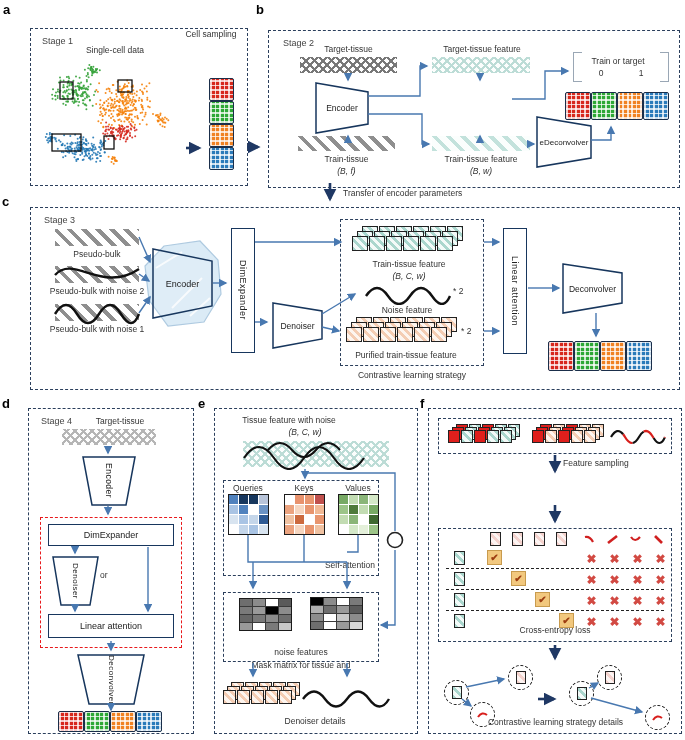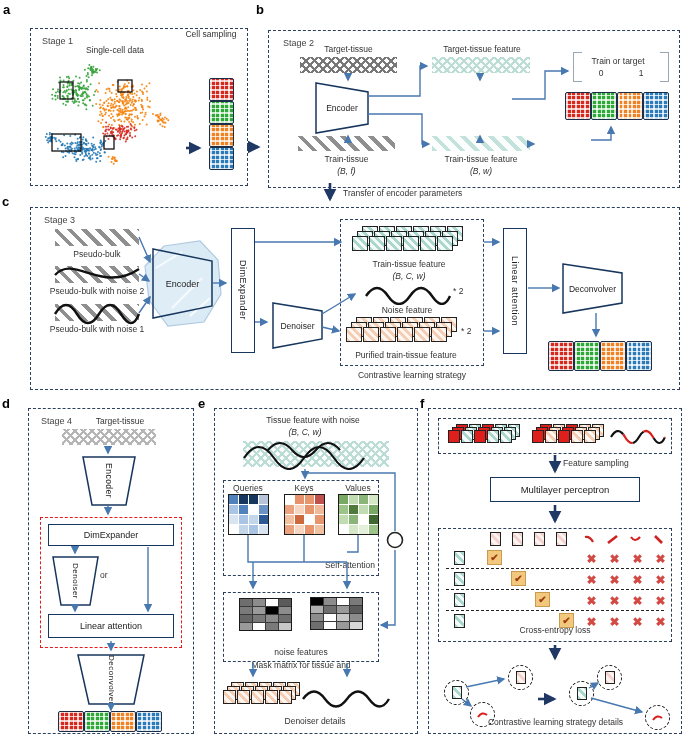--- a/index.html
+++ b/index.html
@@ -913,20 +913,26 @@
     <div class="trapLabel">Encoder</div>
   </div>
   <div class="bar stripe-gray" style="left:298px;top:136px;width:97px;height:15px"></div>
   <div class="lbl" style="left:298px;top:154px;width:97px">Train-tissue</div>
   <div class="lbl dim" style="left:298px;top:166px;width:97px">(B, f)</div>
   <div class="lbl" style="left:432px;top:44px;width:100px">Target-tissue feature</div>
   <div class="bar weave-teal" style="left:432px;top:57px;width:98px;height:16px"></div>
   <div class="bar stripe-teal" style="left:432px;top:136px;width:98px;height:15px"></div>
   <div class="lbl" style="left:432px;top:154px;width:98px">Train-tissue feature</div>
   <div class="lbl dim" style="left:432px;top:166px;width:98px">(B, w)</div>
+  <div class="trap" style="left:536px;top:116px;width:56px;height:52px">
+    <svg width="56" height="52">
+        <polygon class="shape" points="1,1 55,10 55,42 1,51"></polygon>
+      </svg>
+    <div class="trapLabel" style="font-size:8px">eDeconvolver</div>
+  </div>
   <div class="brk l" style="left:573px;top:52px"></div>
   <div class="brk r" style="left:660px;top:52px"></div>
   <div class="lbl" style="left:575px;top:56px;width:86px">Train or target</div>
   <div class="lbl" style="left:594px;top:68px;width:14px">0</div>
   <div class="lbl" style="left:634px;top:68px;width:14px">1</div>
   <div class="cellrow" style="left:565px;top:92px">
       <div class="gingham" style="width: 26px; height: 28px; background-color: rgb(215, 40, 29); flex: 0 0 auto;"></div>
       <div class="gingham" style="width: 26px; height: 28px; background-color: rgb(46, 168, 54); flex: 0 0 auto;"></div>
       <div class="gingham" style="width: 26px; height: 28px; background-color: rgb(240, 130, 35); flex: 0 0 auto;"></div>
       <div class="gingham" style="width: 26px; height: 28px; background-color: rgb(43, 123, 186); flex: 0 0 auto;"></div>
@@ -1030,21 +1036,21 @@
   </div>
   <div class="cellrow" style="left:58px;top:711px">
       <div class="gingham" style="width: 26px; height: 21px; background-color: rgb(215, 40, 29); flex: 0 0 auto;"></div>
       <div class="gingham" style="width: 26px; height: 21px; background-color: rgb(46, 168, 54); flex: 0 0 auto;"></div>
       <div class="gingham" style="width: 26px; height: 21px; background-color: rgb(240, 130, 35); flex: 0 0 auto;"></div>
       <div class="gingham" style="width: 26px; height: 21px; background-color: rgb(43, 123, 186); flex: 0 0 auto;"></div>
     </div>
 
   <div class="letter" style="left:198px;top:396px">e</div>
   <div class="dbox" style="left:214px;top:408px;width:204px;height:326px"></div>
-  <div class="lbl" style="left:248px;top:415px;width:130px">Tissue feature with noise</div>
+  <div class="lbl" style="left:224px;top:415px;width:130px">Tissue feature with noise</div>
   <div class="lbl dim" style="left:240px;top:427px;width:130px">(B, C, w)</div>
   <div class="bar weave-teal" style="left:243px;top:441px;width:146px;height:26px"></div>
   <svg style="position:absolute;left:240px;top:436px" width="152" height="34">
     <path d="M4,22 q15,-22 30,0 t30,0 t30,0 t30,0" stroke="#111" stroke-width="2.2" fill="none"></path>
     <path d="M28,14 q12,-14 24,0 t24,0 t24,0" stroke="#111" stroke-width="2" fill="none"></path>
   </svg>
   <div class="dbox" style="left:223px;top:480px;width:156px;height:96px"></div>
   <div class="lbl" style="left:228px;top:483px;width:40px">Queries</div>
   <div style="position: absolute; left: 228px; top: 494px; display: grid; grid-template-columns: repeat(4, 9px); gap: 1px; background: rgb(255, 255, 255); border: 1.6px solid rgb(27, 27, 27); width: fit-content;">
       <div style="width: 9px; height: 9px; background: rgb(79, 129, 189);"></div>
@@ -1163,21 +1169,20 @@
   <div style="position:absolute;left:532px;top:424px;width:72px;height:24px">
       <div style="position: absolute; left: 8px; top: 0px; white-space: nowrap;"><div class="tile t-red" style="width: 12px; height: 13px;"></div><div class="tile t-peach" style="width: 12px; height: 13px;"></div><div class="tile t-red" style="width: 12px; height: 13px;"></div><div class="tile t-peach" style="width: 12px; height: 13px;"></div><div class="tile t-peach" style="width: 12px; height: 13px;"></div></div>
       <div style="position: absolute; left: 4px; top: 3px; white-space: nowrap;"><div class="tile t-red" style="width: 12px; height: 13px;"></div><div class="tile t-peach" style="width: 12px; height: 13px;"></div><div class="tile t-red" style="width: 12px; height: 13px;"></div><div class="tile t-peach" style="width: 12px; height: 13px;"></div><div class="tile t-peach" style="width: 12px; height: 13px;"></div></div>
       <div style="position: absolute; left: 0px; top: 6px; white-space: nowrap;"><div class="tile t-red" style="width: 12px; height: 13px;"></div><div class="tile t-peach" style="width: 12px; height: 13px;"></div><div class="tile t-red" style="width: 12px; height: 13px;"></div><div class="tile t-peach" style="width: 12px; height: 13px;"></div><div class="tile t-peach" style="width: 12px; height: 13px;"></div></div>
     </div>
   <svg style="position:absolute;left:608px;top:426px" width="60" height="20">
     <path d="M3,11 q7,-12 14,0 t14,0 t14,0 t12,0" stroke="#111" stroke-width="2.2" fill="none" stroke-dasharray="16 13"></path>
     <path d="M3,11 q7,-12 14,0 t14,0 t14,0 t12,0" stroke="#d81f1c" stroke-width="2.2" fill="none" stroke-dasharray="13 16" stroke-dashoffset="-16"></path>
   </svg>
   <div class="lbl" style="left:563px;top:458px">Feature sampling</div>
-  <div class="sbox" style="left:490px;top:477px;width:150px;height:25px;font-size:9.5px">Multilayer perceptron</div>
   <div class="dbox" style="left:438px;top:528px;width:234px;height:114px"></div>
   <div class="dsep" style="left:446px;top:568px;width:218px"></div>
   <div class="dsep" style="left:446px;top:589px;width:218px"></div>
   <div class="dsep" style="left:446px;top:610px;width:218px"></div>
   <div class="minitile t-pink" style="position:absolute;left:490px;top:532px"></div>
   <div class="minitile t-pink" style="position:absolute;left:512px;top:532px"></div>
   <div class="minitile t-pink" style="position:absolute;left:534px;top:532px"></div>
   <div class="minitile t-pink" style="position:absolute;left:556px;top:532px"></div>
   <svg style="position:absolute;left:582px;top:534px" width="92" height="12">
     <g stroke="#d02020" fill="none" stroke-width="2.2">

